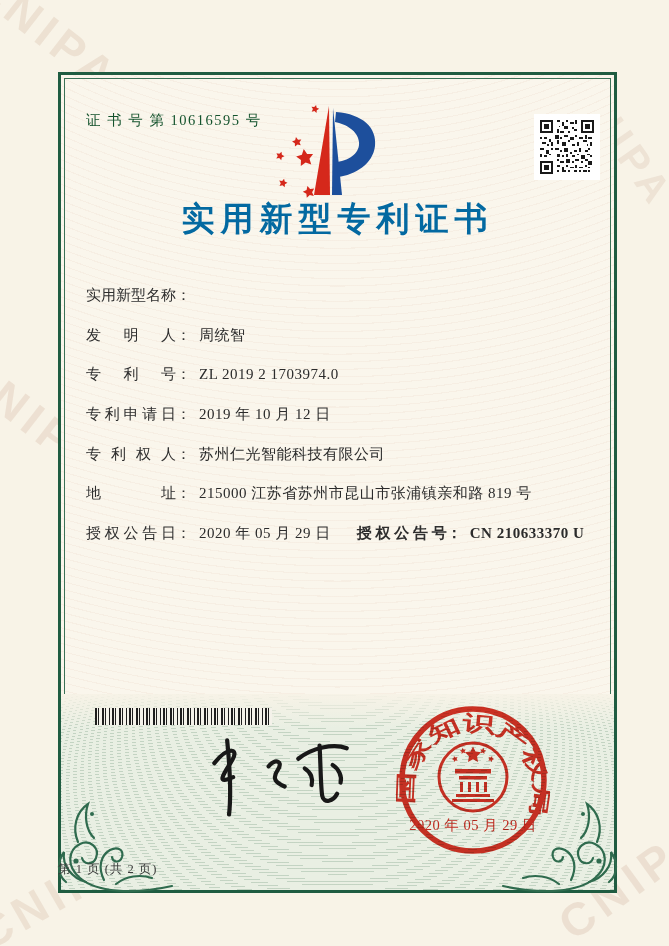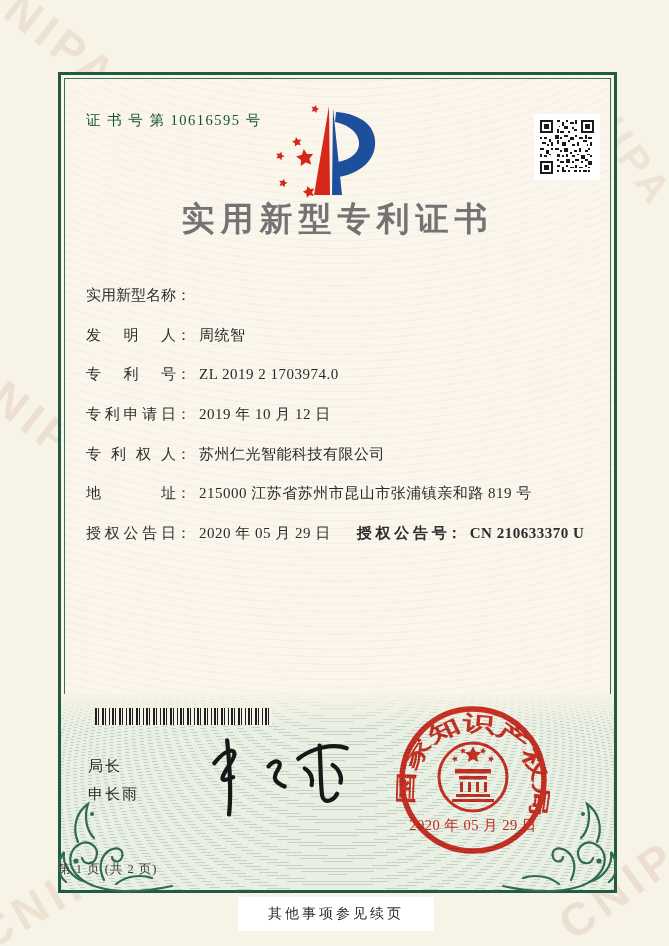--- a/index.html
+++ b/index.html
@@ -51,21 +51,21 @@
     position:absolute; left:86px; top:111px; z-index:5;
     font-size:14.5px; letter-spacing:1.5px; color:#14532d;
   }
   .logo{position:absolute; left:266px; top:94px; z-index:5;}
   .qrbox{
     position:absolute; left:534px; top:114px; width:66px; height:66px; z-index:5;
     background:#fff; display:flex; align-items:center; justify-content:center;
   }
   .title{
     position:absolute; left:58px; right:52px; top:197px; z-index:5; margin:0;
-    text-align:center; font-size:33px; font-weight:bold; letter-spacing:6px; color:#737373;
+    text-align:center; font-size:33px; font-weight:bold; letter-spacing:6px; color:#0369a1;
   }
   
   .fields{position:absolute; left:86px; top:276px; right:70px; z-index:5;}
   .frow{height:39.6px; display:flex; align-items:center; font-size:15px; color:#2b2b2b; white-space:nowrap;}
   .flabel{
     display:inline-block; width:90px; color:#2e2e2e;
     text-align:justify; text-align-last:justify; -moz-text-align-last:justify;
   }
   .fcolon{margin-right:8px; color:#2e2e2e;}
   .fvalue{letter-spacing:.5px;}
@@ -303,24 +303,20 @@
         <span class="flabel">授权公告号</span>
           <span class="fcolon">：</span>
         <span class="fvalue">CN 210633370 U</span>
       </span>
     </div>
   </div>
 
 
   <div class="barcode"></div>
 
-  <div class="officer">
-    <div>局长</div>
-    <div>申长雨</div>
-  </div>
 
   <svg class="sign" width="180" height="88" viewBox="0 0 180 88">
     <g fill="none" stroke="#181818" stroke-width="4.2" stroke-linecap="round" stroke-linejoin="round">
       <path d="M30,30 C44,14 56,16 48,28 C38,42 30,52 48,45"></path>
       <path d="M44,8 C45,30 46,58 42,82"></path>
       <path d="M84,36 C92,28 99,32 93,40 C86,49 91,53 99,57"></path>
       <path d="M114,30 C128,20 150,16 163,22"></path>
       <path d="M136,18 C136,40 135,60 136,68 C137,77 147,74 151,67"></path>
       <path d="M120,40 C126,44 128,51 126,57"></path>
       <path d="M148,38 C154,42 157,50 155,56"></path>
@@ -353,15 +349,14 @@
           <rect x="88" y="79" width="3" height="10"></rect>
           <rect x="60" y="91" width="34" height="3"></rect>
           <rect x="56" y="96" width="42" height="3"></rect>
         </g>
       </g>
       <text x="77" y="127" text-anchor="middle" font-size="14.5" letter-spacing="0.5" font-family="Liberation Serif, DejaVu Serif, serif" fill="#cf2217">2020 年 05 月 29 日</text>
     </svg>
   </div>
 
   <div class="pageno">第 1 页 (共 2 页)</div>
-  <div class="footnote">其他事项参见续页</div>
 
 </div>
 
 </body></html>

